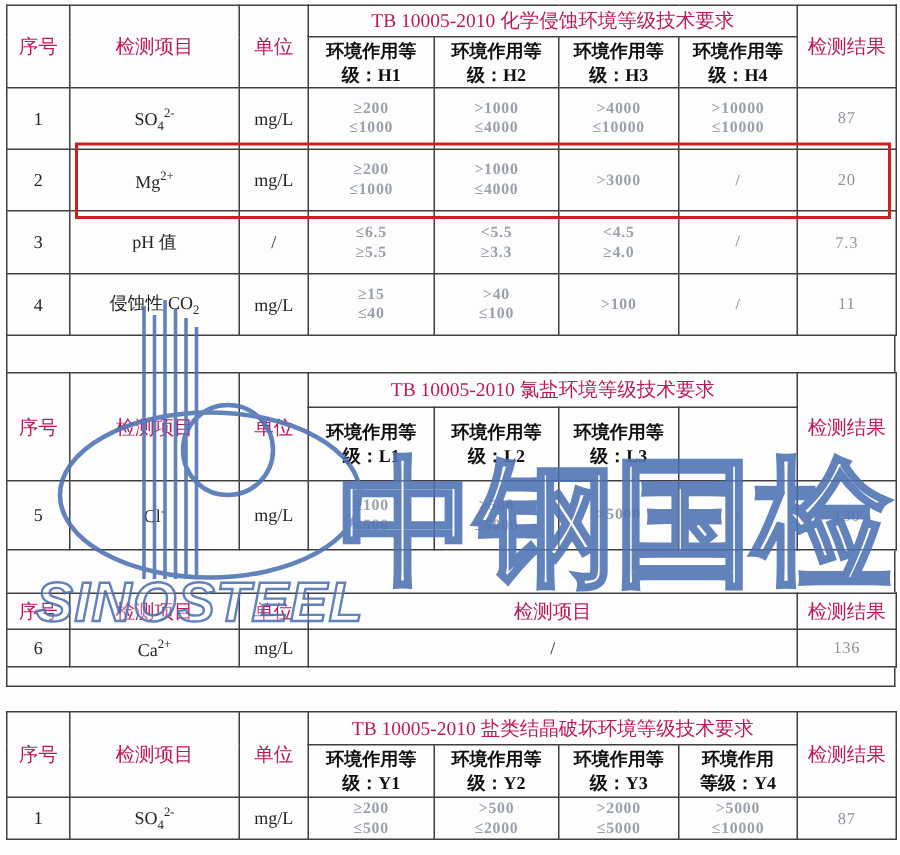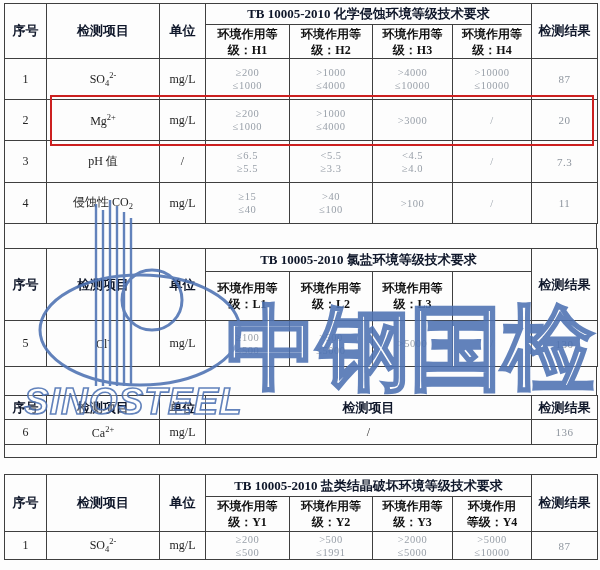--- a/index.html
+++ b/index.html
@@ -2,24 +2,24 @@
 <html style="--wm: #4d72b3; --hl: #cc2020;"><head>
 <meta charset="utf-8">
 <style>
   html,body{margin:0;padding:0;}
   body{background:#ffffff;}
   #page{position:relative;width:600px;height:570px;background:#fdfdfd;overflow:hidden;
         font-family:"Liberation Serif",serif;}
   #stack{position:absolute;left:4px;top:3px;width:593px;}
   table.tbl{border-collapse:collapse;table-layout:fixed;width:593px;}
   table.tbl td{border:1px solid #3f3f3f;text-align:center;vertical-align:middle;padding:0;overflow:hidden;}
-  .hdr{font-weight:bold;font-size:13px;color:#0f172a;}
+  .hdr{font-weight:normal;font-size:13px;color:#be185d;}
   .env div{font-weight:bold;font-size:12px;color:#101010;line-height:16px;}
   .blk{font-size:12px;color:#242424;}
-  .val div{color:#99a0a9;font-size:10.5px;line-height:13px;letter-spacing:.5px;filter:blur(.35px);}
+  .val div{color:#99a0a9;font-size:10.5px;line-height:13px;letter-spacing:.5px;filter:blur(.35px);font-weight:bold;}
   .val div:empty{display:none;}
   .res{color:#8e959e;font-size:11px;letter-spacing:.5px;filter:blur(.35px);}
   sub,sup{font-size:8.5px;}
   sub:empty,sup:empty{display:none;}
   .gap{border-left:1px solid #3f3f3f;border-right:1px solid #3f3f3f;width:591px;}
   .gap.closed{border-bottom:1px solid #3f3f3f;}
   .gap.plain{border:none;}
   #hl{position:absolute;left:50px;top:95px;width:540px;height:47px;
       border:2px solid var(--hl,#cc2020);z-index:5;pointer-events:none;}
   svg.wm{position:absolute;left:0;top:0;z-index:6;pointer-events:none;color:var(--wm,#4d72b3);opacity:.88;}
@@ -290,21 +290,21 @@
     <tr style="height:28px">
       <td class="blk">1</td>
       <td class="blk"><span>SO</span><sub>4</sub><sup>2-</sup></td>
       <td class="blk">mg/L</td>
       <td class="val">
               <div>≥200</div>
               <div>≤500</div>
             </td>
       <td class="val">
               <div>&gt;500</div>
-              <div>≤1991</div>
+              <div>≤2000</div>
             </td>
       <td class="val">
               <div>&gt;2000</div>
               <div>≤5000</div>
             </td>
       <td class="val">
               <div>&gt;5000</div>
               <div>≤10000</div>
             </td>
       <td class="res">87</td>

